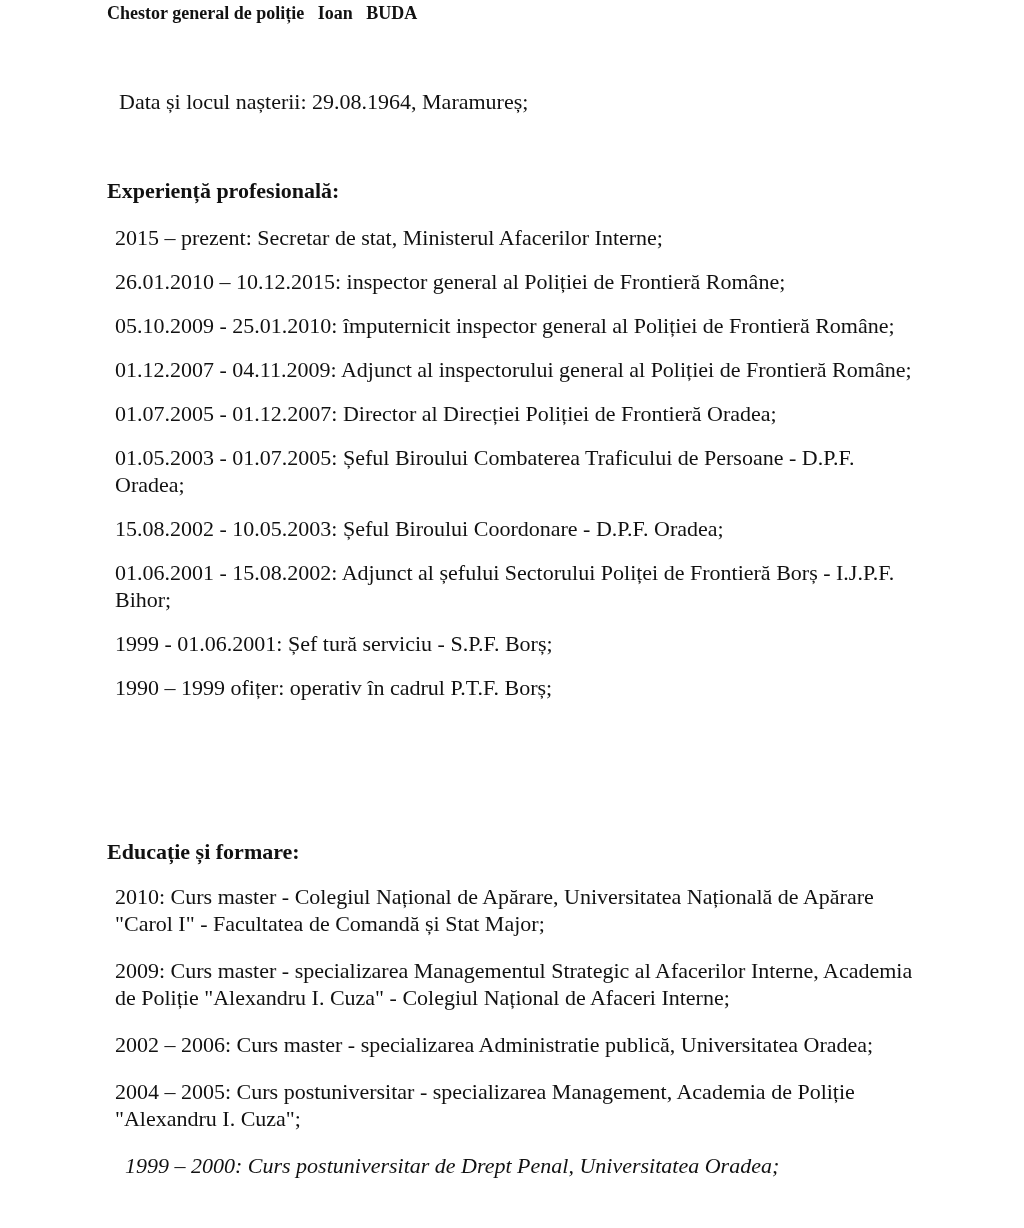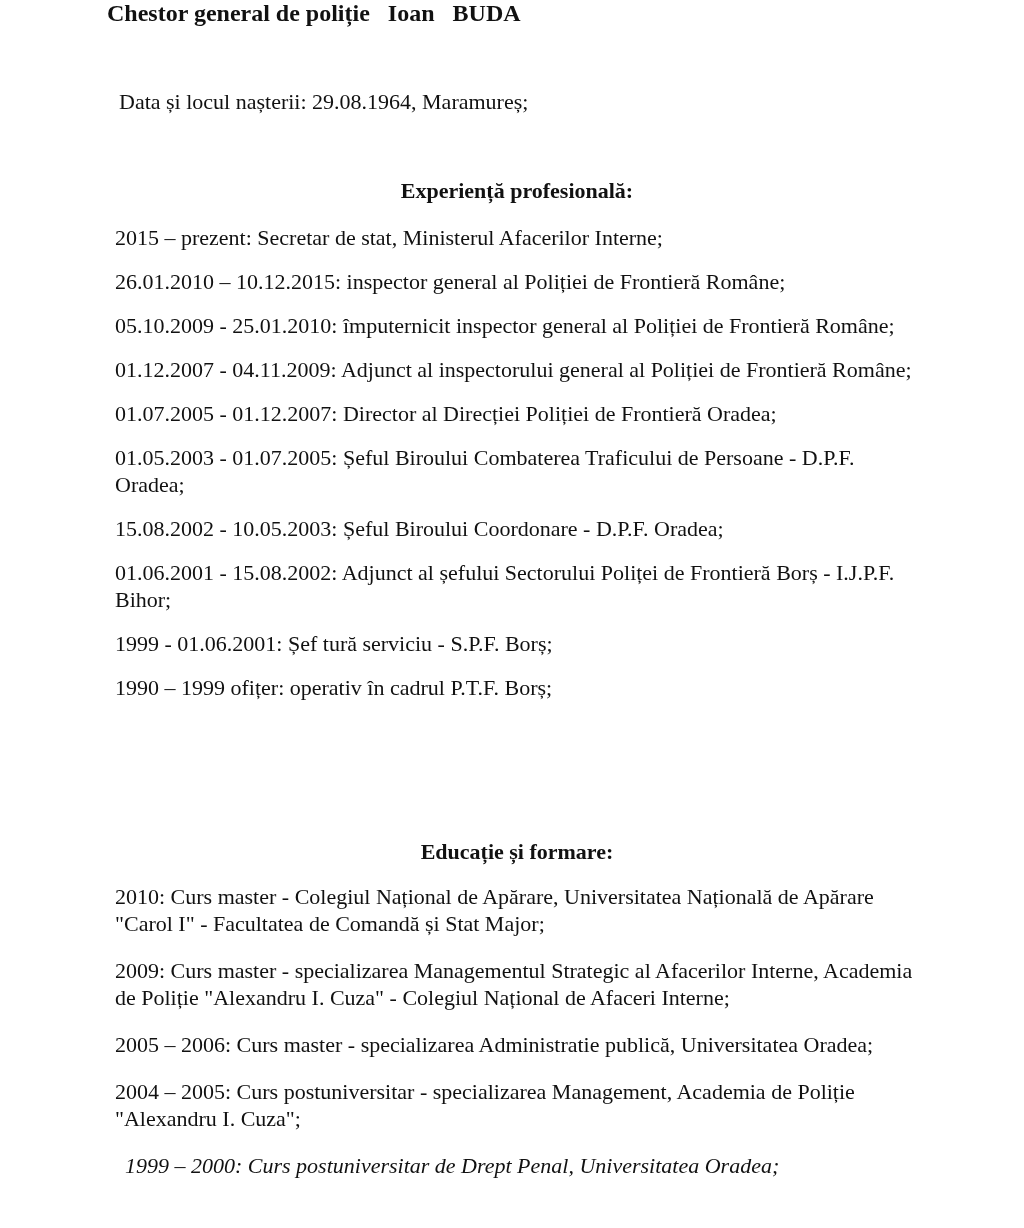--- a/index.html
+++ b/index.html
@@ -20,35 +20,34 @@
       position: absolute;
       left: 107px;
       top: 0;
       width: 820px;
     }
     .title {
       position: absolute;
       top: 0;
       left: 0;
       font-weight: bold;
-      font-size: 24px;
+      font-size: 18px;
       line-height: 27px;
       white-space: pre;
     }
     .birth {
       position: absolute;
       top: 88px;
       left: 12px;
       line-height: 27px;
     }
     .section-heading {
       font-weight: bold;
       line-height: 27px;
       margin: 0;
-      text-align: center;
     }
     .exp-section {
       position: absolute;
       top: 177px;
       left: 0;
       width: 820px;
     }
     .edu-section {
       position: absolute;
       top: 838px;
@@ -83,17 +82,17 @@
     <p class="entry">15.08.2002 - 10.05.2003: Șeful Biroului Coordonare - D.P.F. Oradea;</p>
     <p class="entry">01.06.2001 - 15.08.2002: Adjunct al șefului Sectorului Poliței de Frontieră Borș - I.J.P.F. Bihor;</p>
     <p class="entry">1999 - 01.06.2001: Șef tură serviciu - S.P.F. Borș;</p>
     <p class="entry">1990 – 1999 ofițer: operativ în cadrul P.T.F. Borș;</p>
   </div>
 
   <div class="edu-section">
     <p class="section-heading">Educație și formare:</p>
     <p class="entry" style="margin-top:18px">2010: Curs master - Colegiul Național de Apărare, Universitatea Națională de Apărare "Carol I" - Facultatea de Comandă și Stat Major;</p>
     <p class="entry" style="margin-top:20px">2009: Curs master - specializarea Managementul Strategic al Afacerilor Interne, Academia de Poliție "Alexandru I. Cuza" - Colegiul Național de Afaceri Interne;</p>
-    <p class="entry" style="margin-top:20px">2005 – 2006: Curs master - specializarea Administratie publică, Universitatea Oradea;</p>
+    <p class="entry" style="margin-top:20px">2002 – 2006: Curs master - specializarea Administratie publică, Universitatea Oradea;</p>
     <p class="entry" style="margin-top:20px">2004 – 2005: Curs postuniversitar - specializarea Management, Academia de Poliție "Alexandru I. Cuza";</p>
     <p class="entry indent" style="margin-top:20px">1999 – 2000: Curs postuniversitar de Drept Penal, Universitatea Oradea;</p>
   </div>
 </div>
 
 </body></html>

